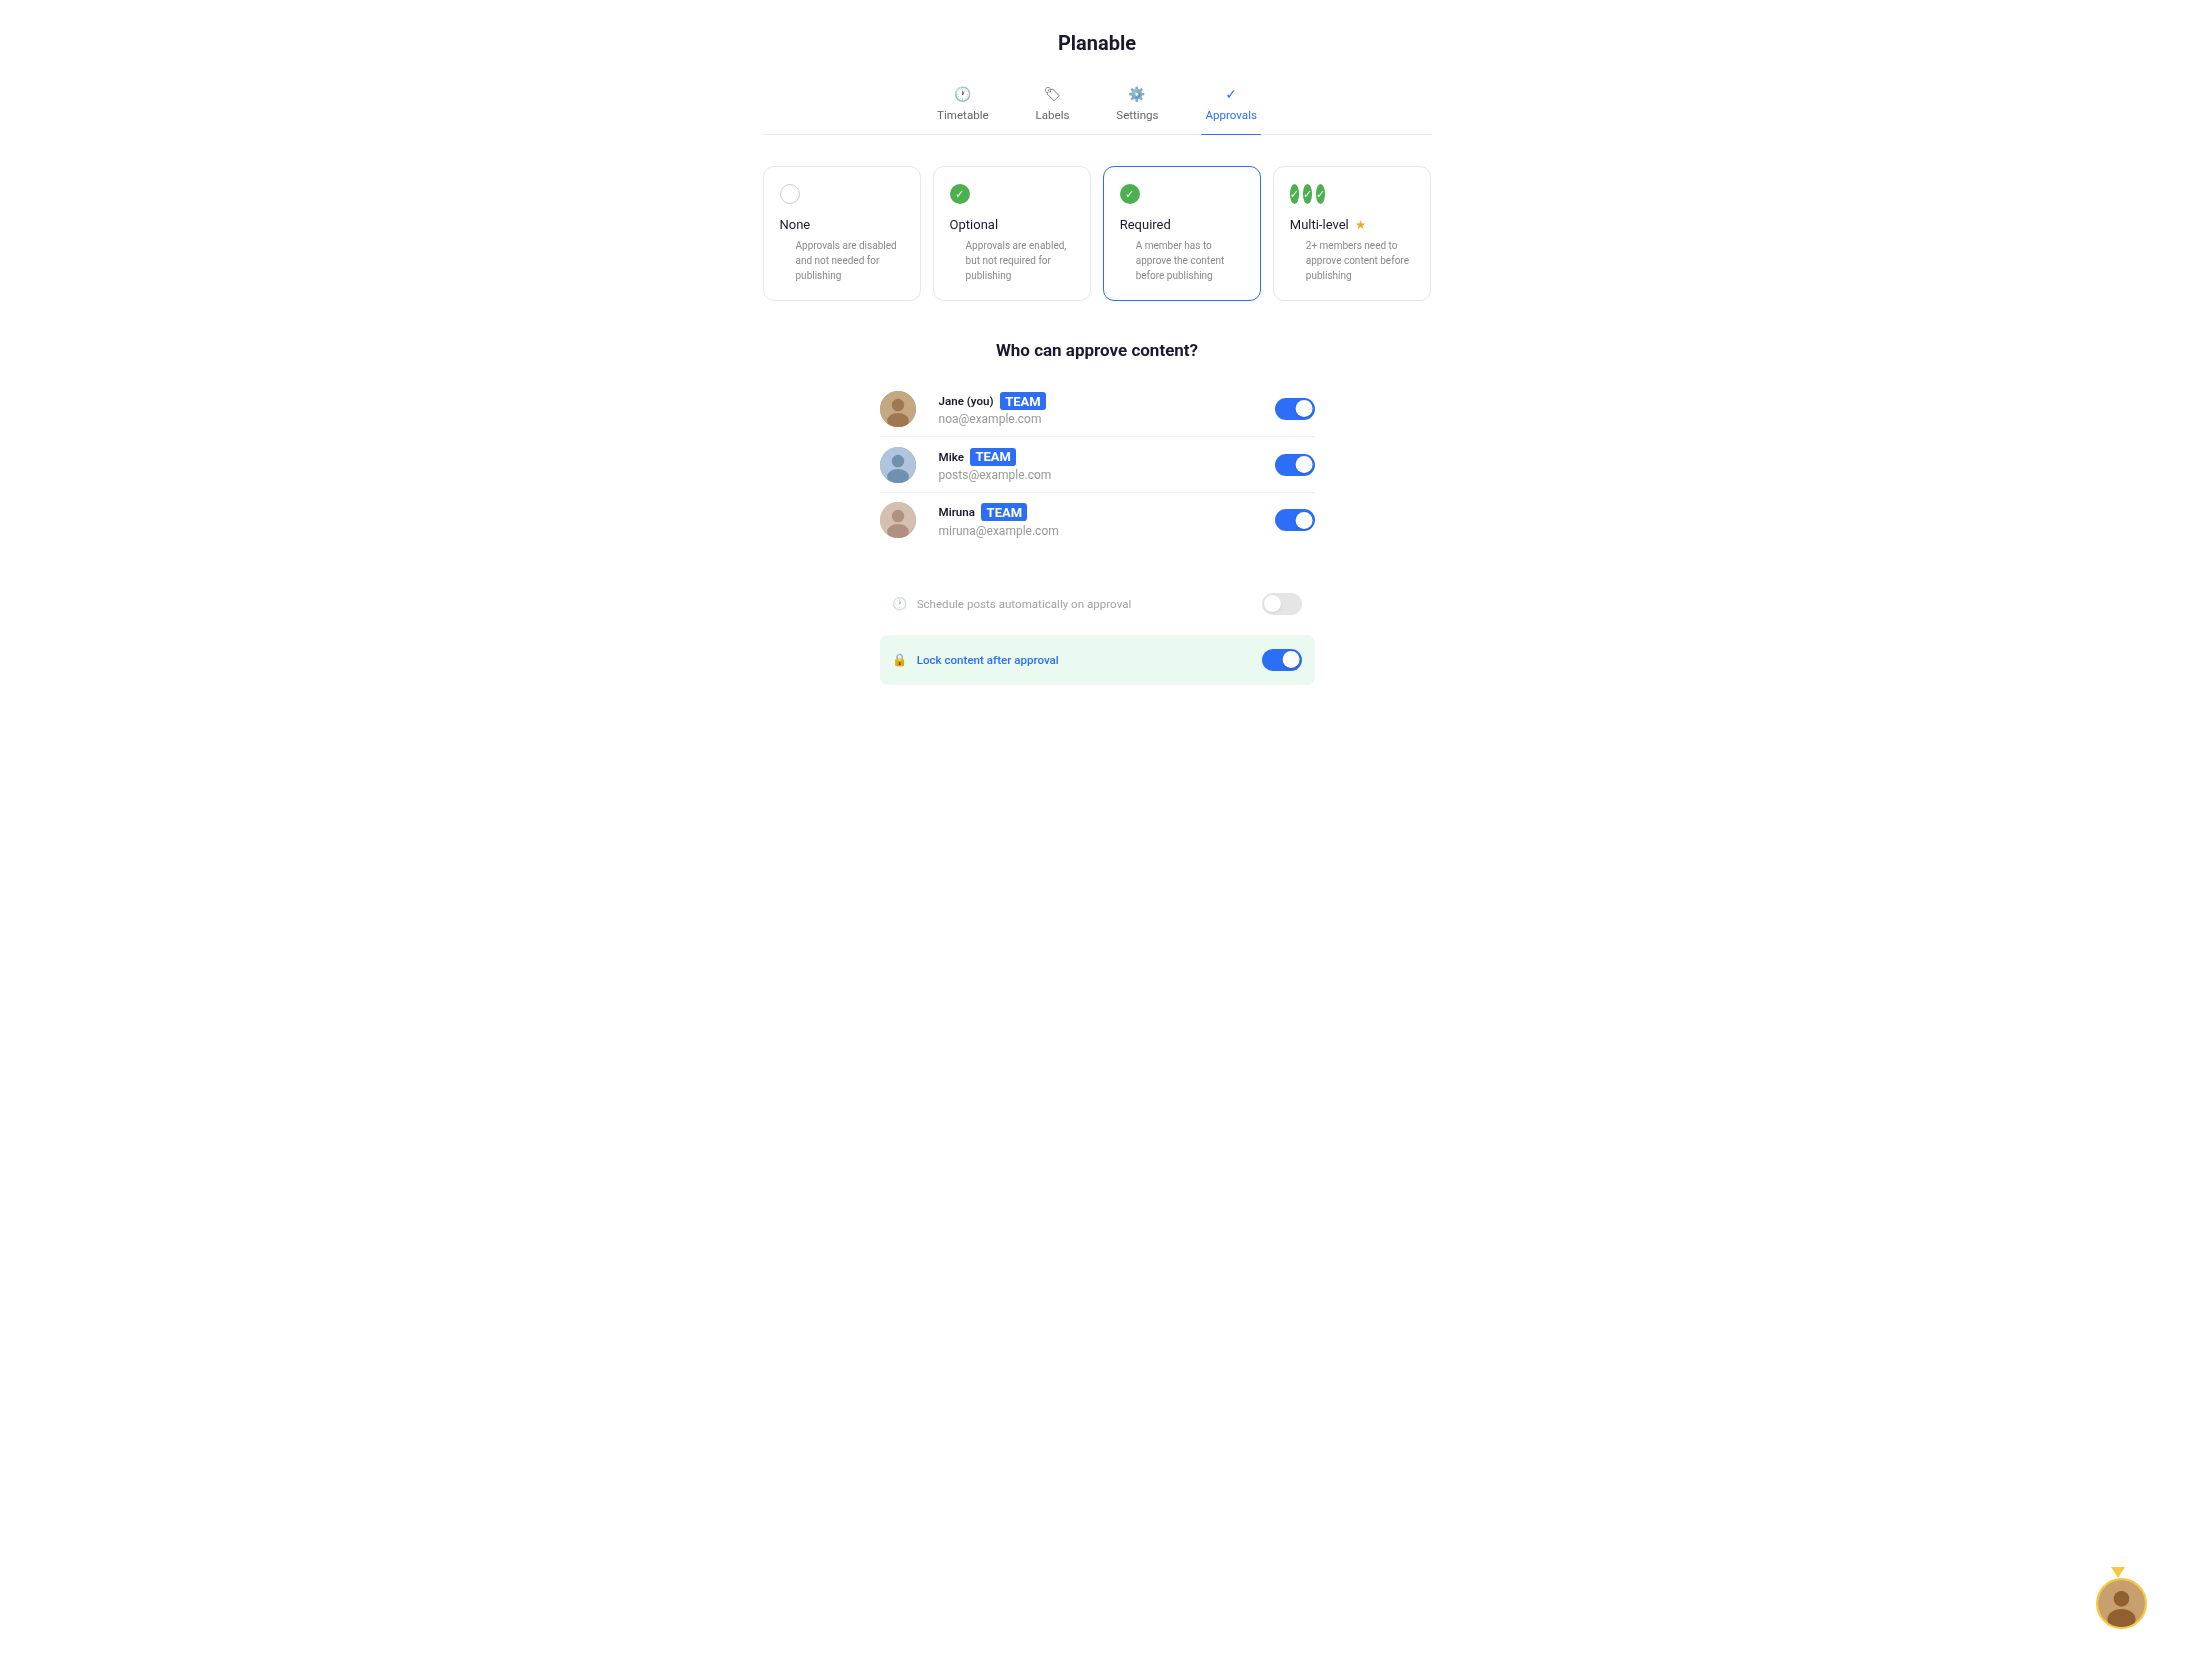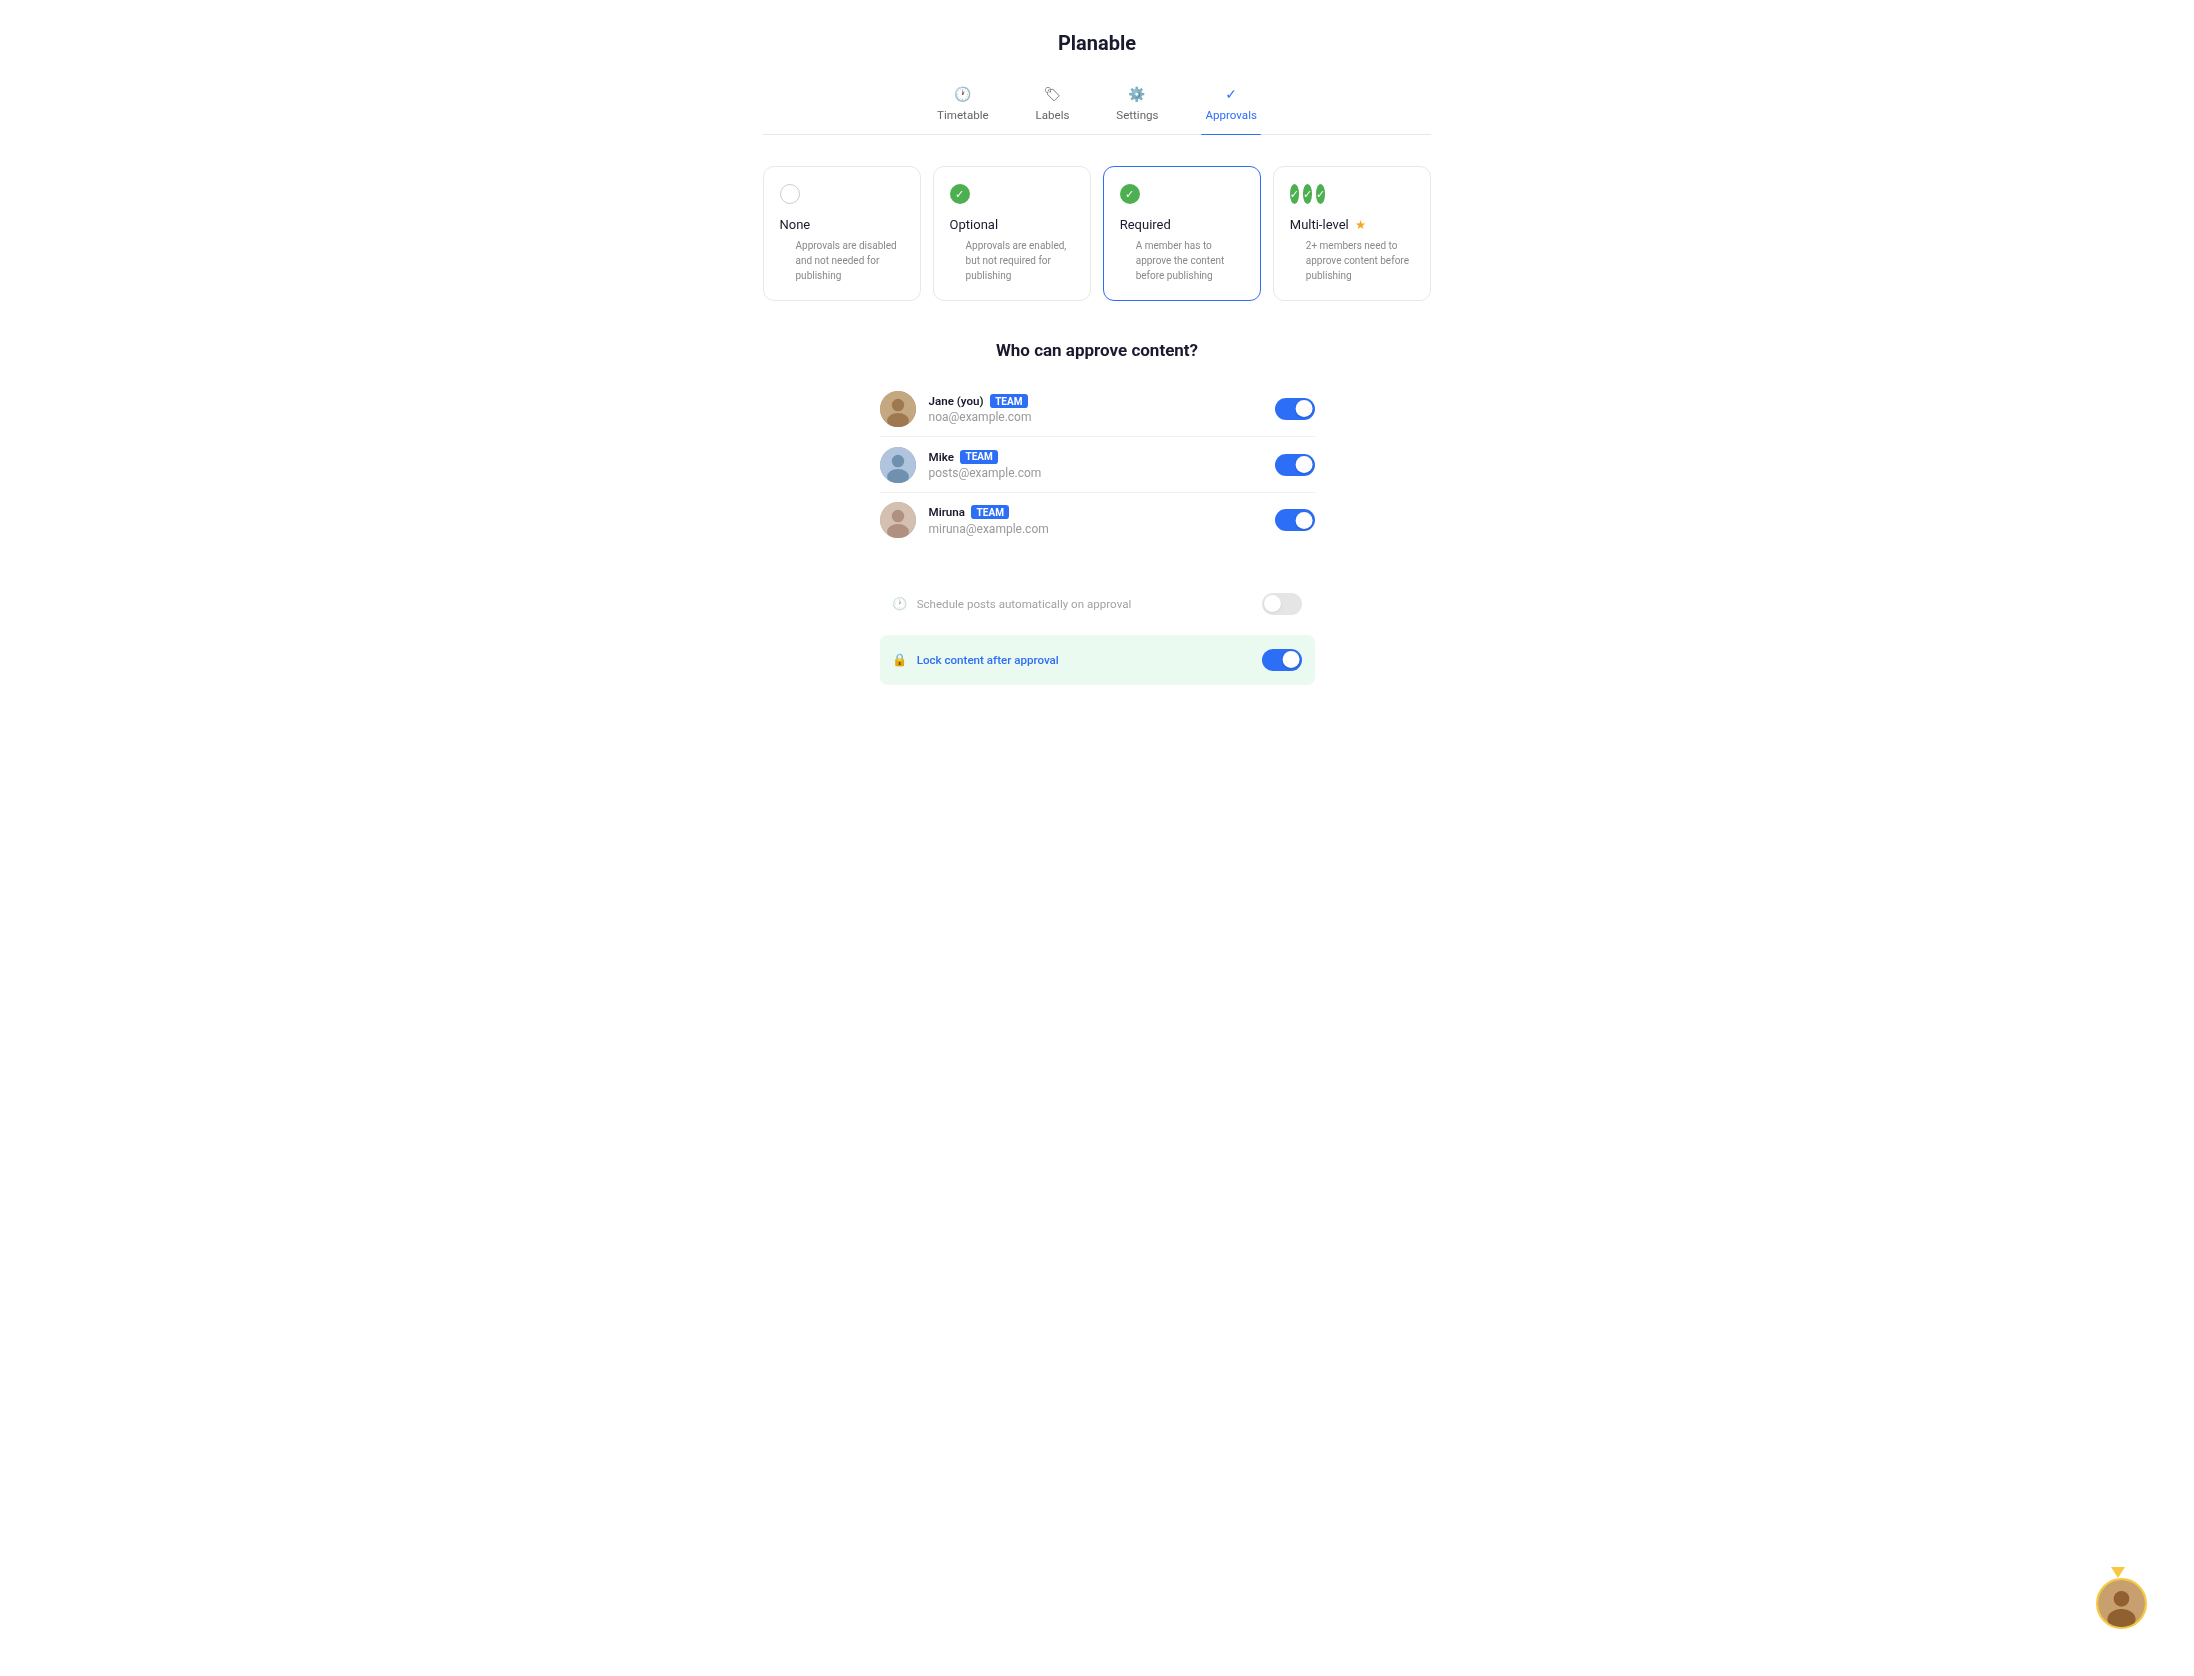--- a/index.html
+++ b/index.html
@@ -157,21 +157,21 @@
       border-bottom: 0.8px solid #f0f0f0;
     }
 
     .member-row:last-child {
       border-bottom: none;
     }
 
     .member-left {
       display: flex;
       align-items: center;
-      gap: 13px;
+      gap: 23px;
     }
 
     .member-avatar {
       width: 36px;
       height: 36px;
       border-radius: 50%;
       object-fit: cover;
       background: #ddd;
       overflow: hidden;
       display: flex;
@@ -199,21 +199,21 @@
     }
 
     .member-email {
       font-size: 12px;
       color: #999;
     }
 
     .team-badge {
       background: #2d6ef7;
       color: white;
-      font-size: 10px;
+      font-size: 13px;
       font-weight: 700;
       padding: 1.6px 5.4px;
       border-radius: 3.1px;
     }
 
     
     .toggle-switch {
       position: relative;
       width: 40px;
       height: 22px;

